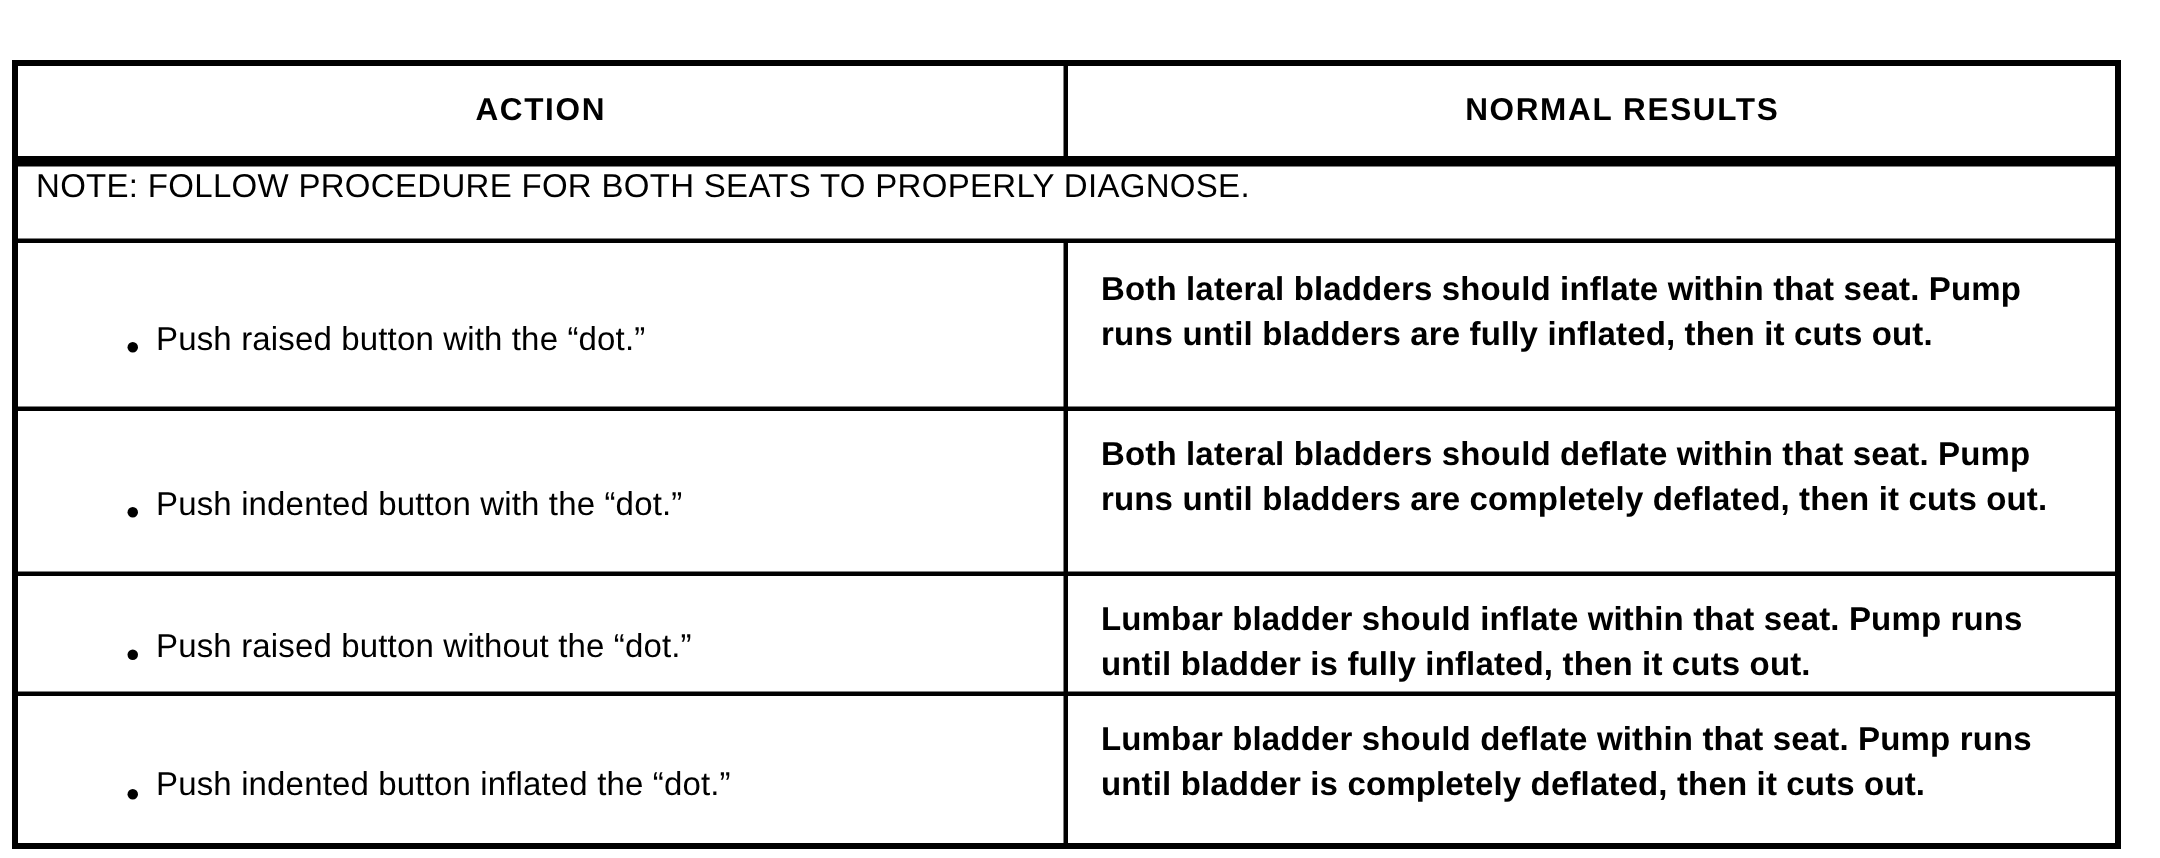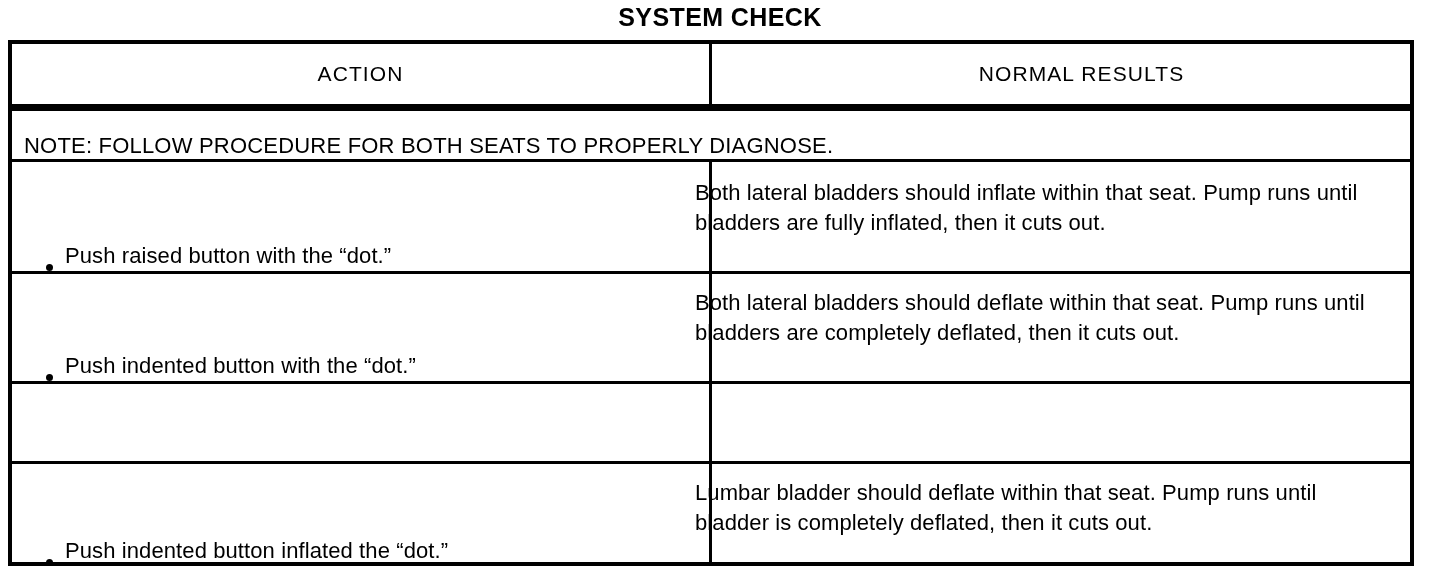--- a/index.html
+++ b/index.html
@@ -79,21 +79,21 @@
     top: 0;
     width: 100%;
     height: 60px;
     display: flex;
   }
   .header-cell {
     display: flex;
     align-items: center;
     justify-content: center;
     font-size: 21px;
-    font-weight: normal;
+    font-weight: bold;
     letter-spacing: 1.1px;
     box-sizing: border-box;
   }
   .header-cell.action  { width: 697px; }
   .header-cell.results { flex: 1; margin-left: 44px; }
 
   .rule-thick {
     position: absolute;
     left: 0;
     width: 100%;
@@ -109,21 +109,21 @@
   }
 
   
   .note-row {
     position: absolute;
     left: 0;
     top: 67px;
     width: 100%;
     height: 48px;
     display: flex;
-    align-items: flex-end;
+    align-items: flex-start;
     box-sizing: border-box;
     padding-left: 12px;
   }
   .note-text {
     font-size: 22px;
     letter-spacing: 0.2px;
     white-space: nowrap;
   }
 
   
@@ -132,61 +132,62 @@
     left: 0;
     width: 100%;
     display: flex;
     box-sizing: border-box;
   }
   .cell-action {
     width: 670px;
     box-sizing: border-box;
     padding: 14px 10px 0 34px;
     display: flex;
-    align-items: flex-end;
+    align-items: center;
+    margin-left: 39px;
   }
   .bullet-dot {
     display: inline-block;
     width: 7px;
     height: 7px;
     border-radius: 50%;
     background: #000000;
     margin-top: 12px;
     margin-right: 12px;
     flex: 0 0 auto;
   }
   .action-text {
     font-size: 22px;
     line-height: 30px;
     letter-spacing: 0.1px;
   }
   .cell-results {
     flex: 1;
     box-sizing: border-box;
     padding: 12px 14px 0 13px;
+    font-weight: bold;
   }
   .results-text {
     font-size: 22px;
     line-height: 30px;
     text-align: justify;
     text-align-last: left;
     letter-spacing: 0.1px;
   }
 
   .row-1 { top: 122px; height: 105px; }
   .row-2 { top: 232px; height: 105px; }
   .row-3 { top: 342px; height: 75px; }
   .row-4 { top: 422px; height: 100px; }
 </style>
 </head>
 <body>
 
 <div class="page">
 
-  <div class="doc-title">SYSTEM CHECK</div>
 
   <div class="check-table">
     <div class="table-inner">
 
       <div class="col-divider-top"></div>
       <div class="col-divider-body"></div>
 
       <div class="header-row">
         <div class="header-cell action">ACTION</div>
         <div class="header-cell results">NORMAL RESULTS</div>
@@ -217,20 +218,29 @@
           <span class="bullet-dot"></span>
           <span class="action-text">Push indented button with the “dot.”</span>
         </div>
         <div class="cell-results">
           <span class="results-text">Both lateral bladders should deflate within that seat. Pump runs until bladders are completely deflated, then it cuts out.</span>
         </div>
       </div>
 
       <div class="rule-thin" style="top:337px;"></div>
 
+      <div class="body-row row-3">
+        <div class="cell-action">
+          <span class="bullet-dot"></span>
+          <span class="action-text">Push raised button without the “dot.”</span>
+        </div>
+        <div class="cell-results">
+          <span class="results-text">Lumbar bladder should inflate within that seat. Pump runs until bladder is fully inflated, then it cuts out.</span>
+        </div>
+      </div>
 
       <div class="rule-thin" style="top:417px;"></div>
 
       <div class="body-row row-4">
         <div class="cell-action">
           <span class="bullet-dot"></span>
           <span class="action-text">Push indented button inflated the “dot.”</span>
         </div>
         <div class="cell-results">
           <span class="results-text">Lumbar bladder should deflate within that seat. Pump runs until bladder is completely deflated, then it cuts out.</span>

